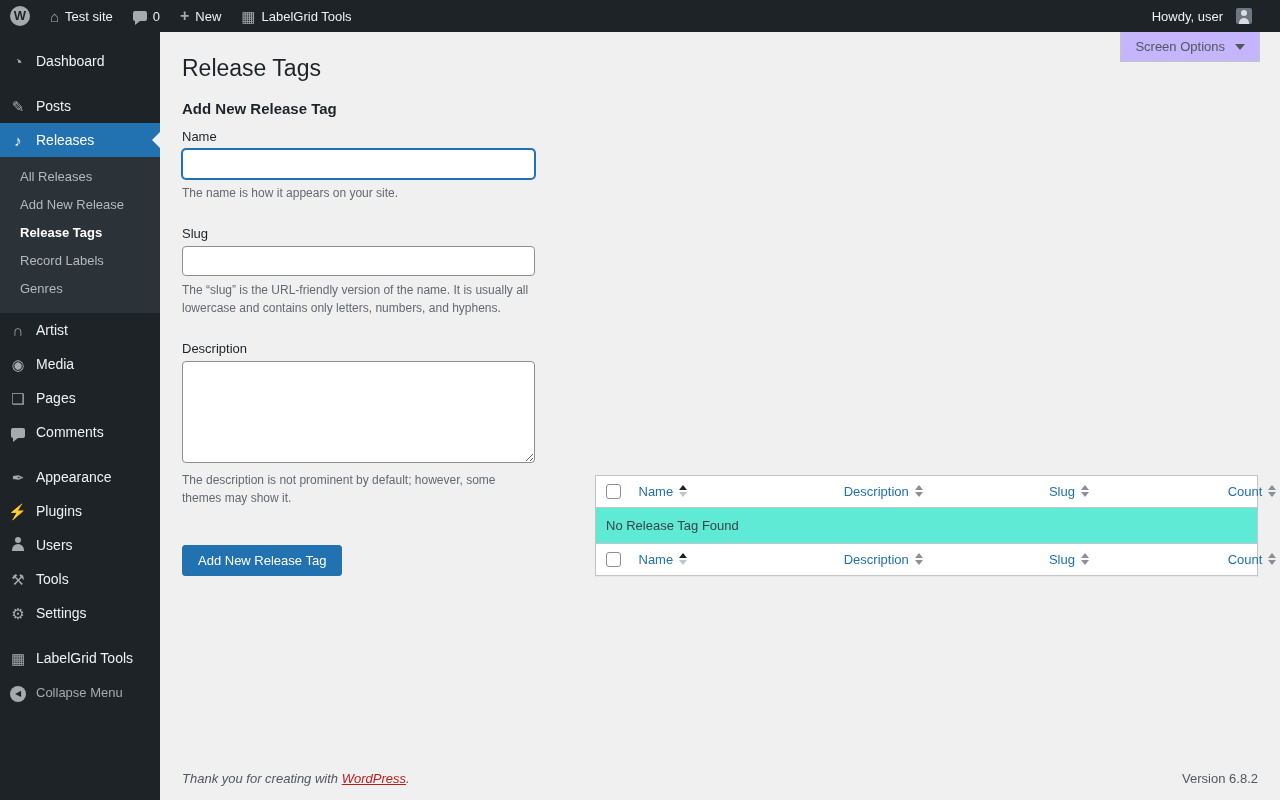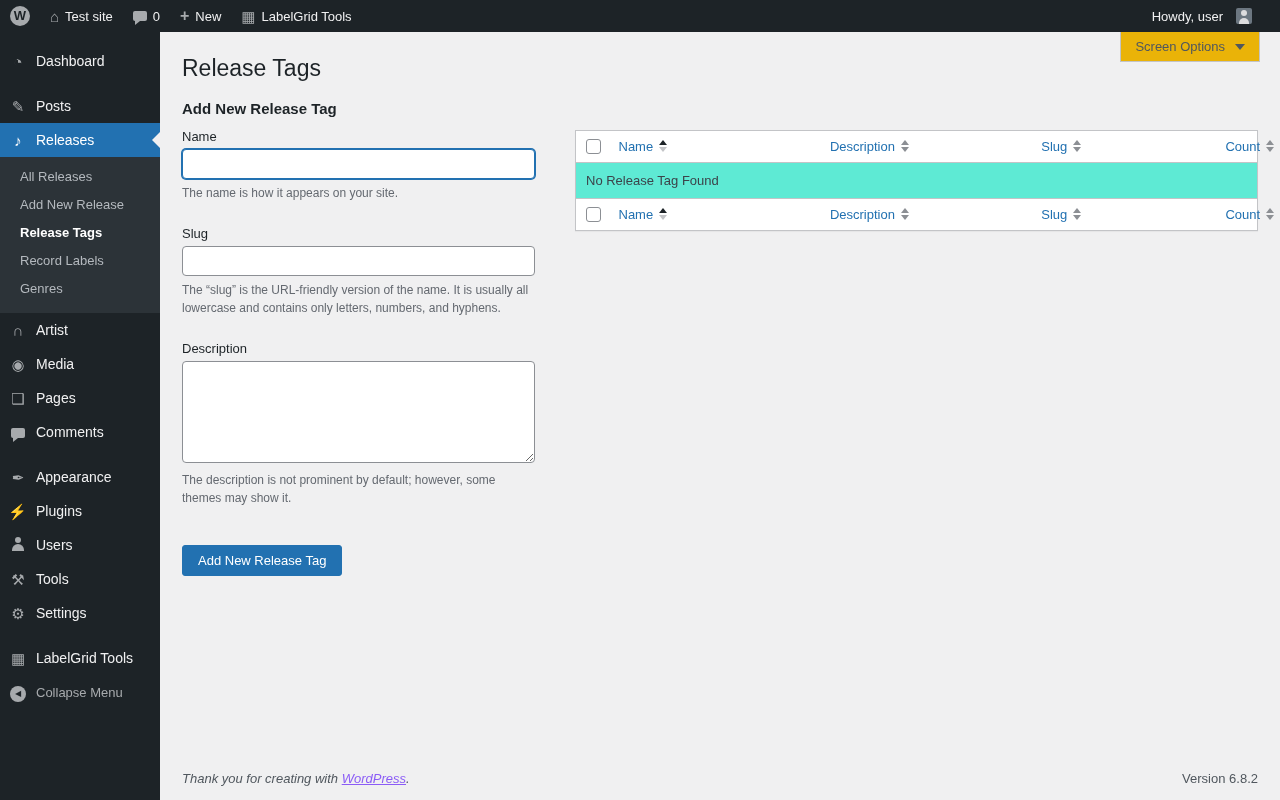--- a/index.html
+++ b/index.html
@@ -94,32 +94,32 @@
   .mi-collapse { color: #a7aaad; font-size: 13px; }
 
   
   .content {
     margin-left: 160px; min-height: 800px; padding-top: 32px;
     background: #f0f0f1; position: relative;
     display: flex; flex-direction: column;
   }
   .screen-options {
     position: absolute; top: 32px; right: 20px;
-    background: #eab308; border: 1px solid #c3c4c7; border-top: none;
+    background: #c4b5fd; border: 1px solid #c3c4c7; border-top: none;
     padding: 7px 14px; font-size: 13px; color: #50575e;
     display: flex; align-items: center; gap: 10px; cursor: pointer;
   }
   .chev-down {
     width: 0; height: 0;
     border-left: 5px solid transparent; border-right: 5px solid transparent;
     border-top: 6px solid #50575e;
   }
   .wrap { padding: 0 22px; flex: 1; }
   .page-title { font-size: 23px; font-weight: 400; color: #1d2327; margin: 22px 0 0; line-height: 1.3; }
-  .cols { display: flex; gap: 40px; align-items: flex-start; }
+  .cols { display: flex; gap: 60px; align-items: flex-end; }
   .form-col { width: 353px; flex: none; }
   .form-col h2 { font-size: 15px; font-weight: 700; margin: 16px 0 12px; color: #1d2327; }
   .form-field { margin-bottom: 24px; }
   .form-field label { display: block; font-size: 13px; color: #1d2327; margin-bottom: 5px; }
   .text-input {
     width: 100%; height: 30px; padding: 0 8px;
     border: 1px solid #8c8f94; border-radius: 4px; background: #fff;
     font-family: "Liberation Sans", sans-serif; font-size: 14px; color: #2c3338;
   }
   .text-input.focused { border-color: #2271b1; box-shadow: 0 0 0 1px #2271b1; outline: none; }
@@ -164,21 +164,21 @@
     width: 15px; height: 15px; border: 1px solid #8c8f94; border-radius: 3px;
     background: #fff; cursor: pointer; display: block;
   }
 
   
   .footer {
     padding: 14px 22px; display: flex; justify-content: space-between;
     align-items: center; font-size: 13px; color: #50575e;
   }
   .thanks { font-style: italic; }
-  .thanks a { color: #8b5cf6; text-decoration: underline; }
+  .thanks a { color: #b91c1c; text-decoration: underline; }
 </style>
 </head>
 <body>
 
 <div class="admin-bar">
   <div class="ab-item">
     <span class="wp-logo">W</span>
   </div>
   <div class="ab-item">
     <span class="ab-icon">⌂</span>

